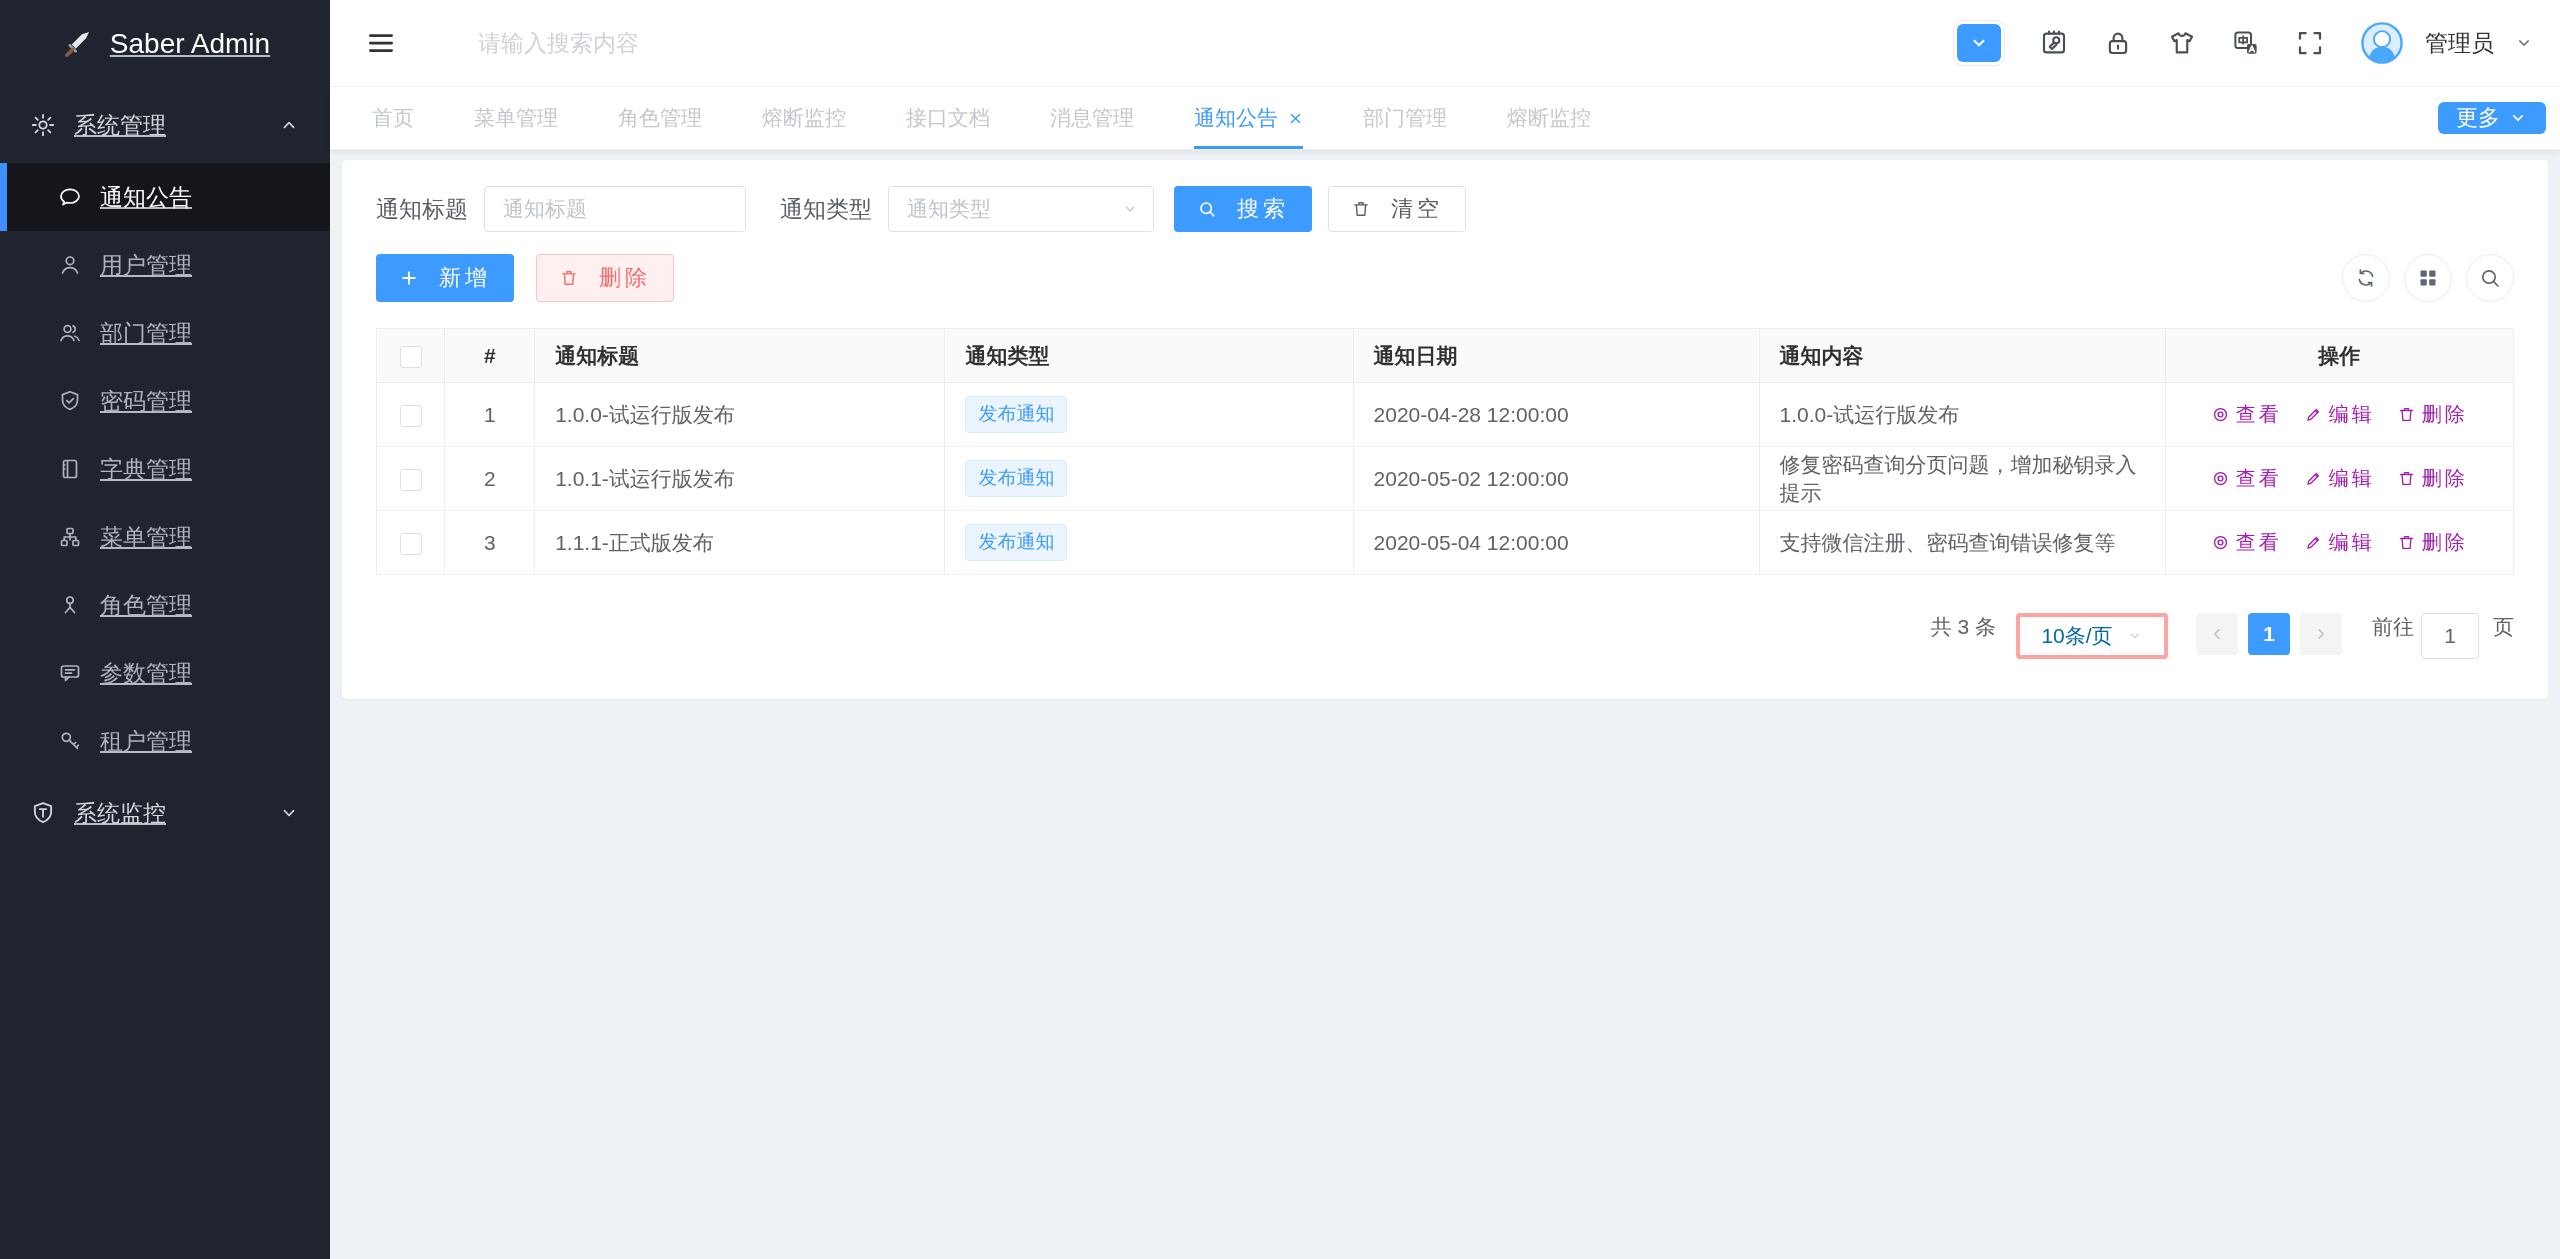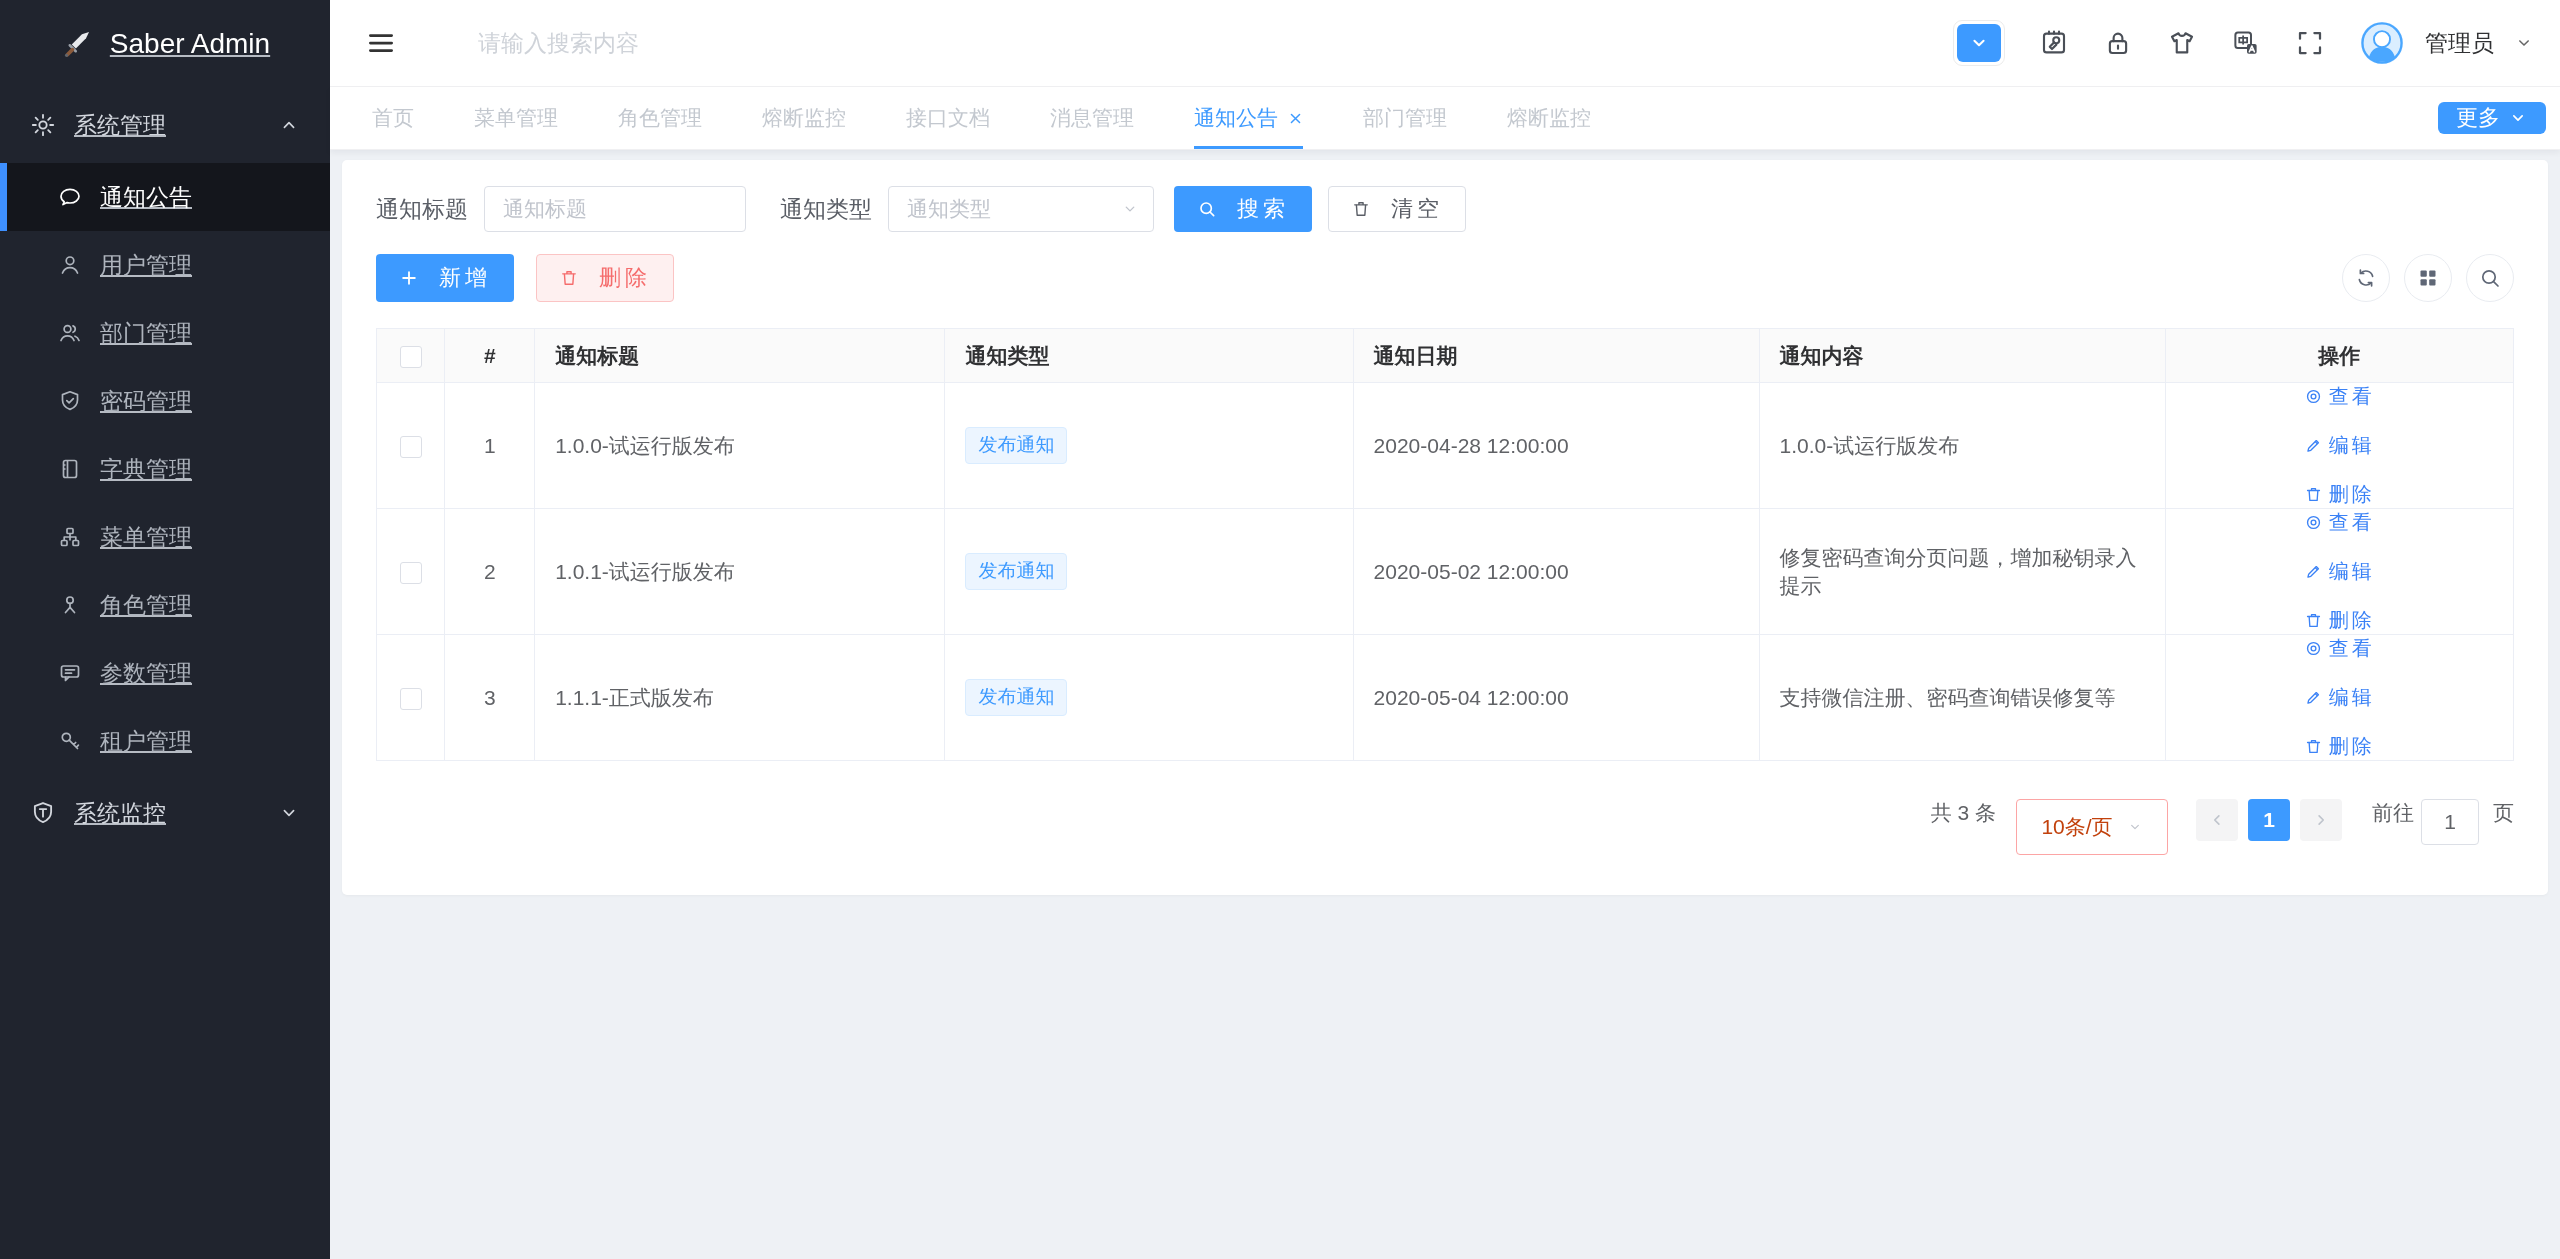--- a/index.html
+++ b/index.html
@@ -63,27 +63,27 @@
   .cbtn { width:48px; height:48px; border-radius:50%; border:1px solid #e9ecf1; background:#fff; color:#5f6776; display:flex; align-items:center; justify-content:center; cursor:pointer; }
 
   
   table.grid { width:100%; border-collapse:collapse; }
   .grid th, .grid td { border:1px solid #ebeef5; padding:0 20px; }
   .grid th { height:54px; background:#fafafa; color:#303133; font-size:21px; font-weight:bold; text-align:left; }
   .grid td { height:64px; color:#606266; font-size:21px; background:#fff; }
   .grid th.center, .grid td.center { text-align:center; padding:0 8px; }
   .tag { display:inline-block; background:#ecf5ff; border:1px solid #d9ecff; color:#3d9aff; border-radius:4px; font-size:19px; padding:6px 12px; line-height:1.2; }
   .cb { width:22px; height:22px; border:1px solid #dcdfe6; border-radius:3px; background:#fff; display:inline-block; vertical-align:middle; cursor:pointer; }
-  .actions { display:flex; align-items:center; justify-content:center; gap:22px; color:#3b82f6;flex-direction:column; }
+  .actions { display:flex; align-items:center; justify-content:center; gap:22px; color:#a21caf; }
   .act { display:inline-flex; align-items:center; gap:6px; cursor:pointer; font-size:20px; letter-spacing:3px; white-space:nowrap; }
 
   
   .pager { display:flex; align-items:flex-start; justify-content:flex-end; margin-top:38px; font-size:21px; color:#606266; }
   .pg-total { margin-right:20px; }
-  .pg-size { width:152px; height:56px; border:1px solid #fca5a5; border-radius:4px; display:flex; align-items:center; justify-content:center; gap:14px; color:#c2410c; cursor:pointer; background:#fff; }
+  .pg-size { width:152px; height:46px; border:4px solid #fca5a5; border-radius:4px; display:flex; align-items:center; justify-content:center; gap:14px; color:#0369a1; cursor:pointer; background:#fff; }
   .pg-arrow { width:42px; height:42px; border-radius:4px; background:#f4f4f5; color:#bfc4cc; border:none; display:flex; align-items:center; justify-content:center; cursor:pointer; }
   .pg-page { width:42px; height:42px; border-radius:4px; background:#3d9aff; color:#fff; border:none; font-size:21px; font-weight:bold; display:flex; align-items:center; justify-content:center; cursor:pointer; margin:0 10px; }
   .pg-prev { margin-left:28px; }
   .pg-goto { margin-left:30px; margin-right:7px; }
   .pg-input { width:58px; height:46px; border:1px solid #dcdfe6; border-radius:4px; text-align:center; font-size:21px; color:#606266; outline:none; }
   .pg-unit { margin-left:14px; }
 </style>
 </head>
 <body>
 

